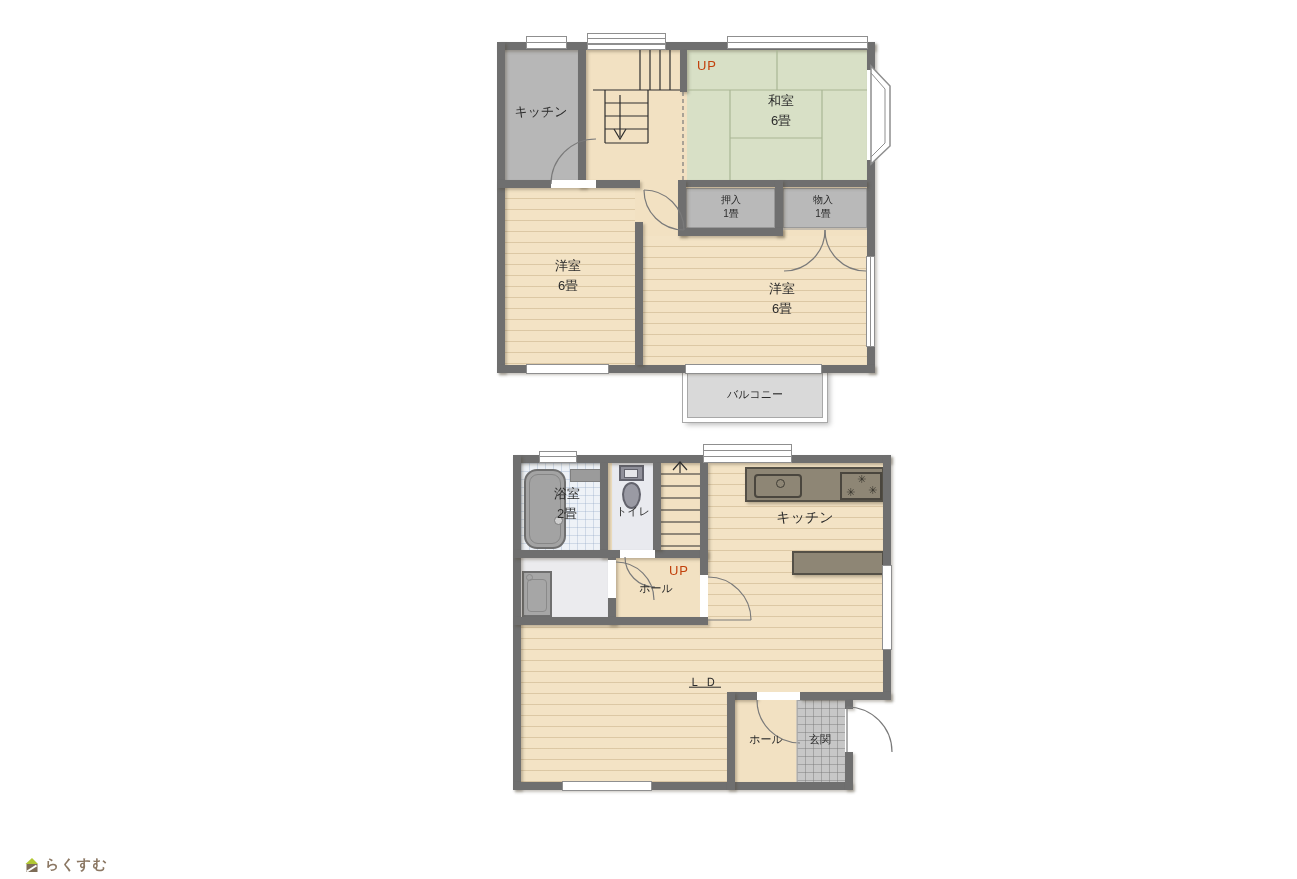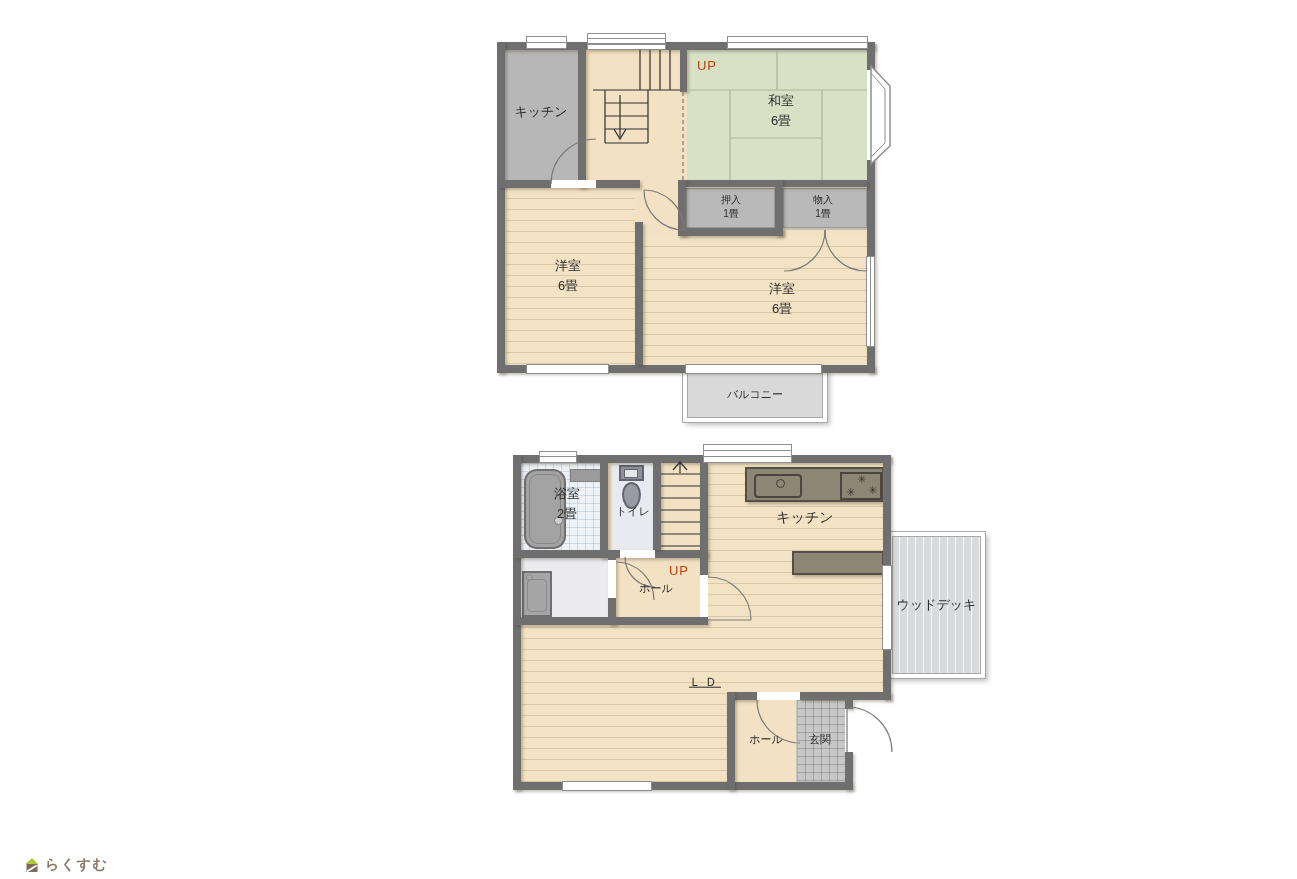--- a/index.html
+++ b/index.html
@@ -177,23 +177,20 @@
     <span style="display:block">6畳</span>
   </div>
   <div class="lbl" style="left:285px;top:257px;">
     <span style="display:block">洋室</span>
     <span style="display:block">6畳</span>
   </div>
 </div>
 
 <div class="plan" style="left:513px;top:455px;width:378px;height:335px;">
 
-  <div class="outdeck deck-stripes" style="left:375px;top:77px;width:97px;height:146px;">
-    <div class="lbl" style="left:50%;top:50%;">ウッドデッキ</div>
-  </div>
 
   <div class="room floor-beige" style="left:8px;top:8px;width:362px;height:319px;"></div>
   <div class="room bath-tile" style="left:8px;top:8px;width:79px;height:87px;"></div>
   <div class="room toilet-room" style="left:99px;top:8px;width:41px;height:87px;"></div>
   <div class="room washroom" style="left:8px;top:103px;width:87px;height:59px;"></div>
   <div class="room floor-stripes" style="left:195px;top:8px;width:175px;height:154px;"></div>
   <div class="room floor-stripes" style="left:8px;top:162px;width:362px;height:165px;"></div>
 
   <div class="tub" style="left:11px;top:14px;width:42px;height:80px;">
     <div class="tub-inner"></div>

